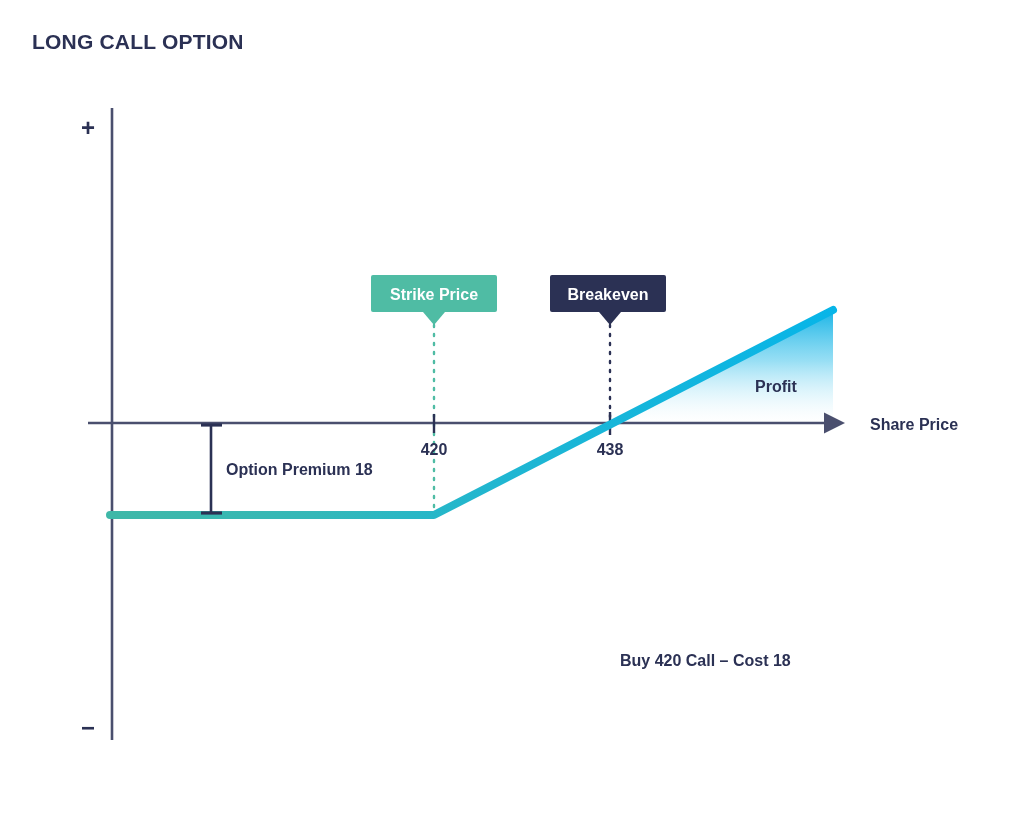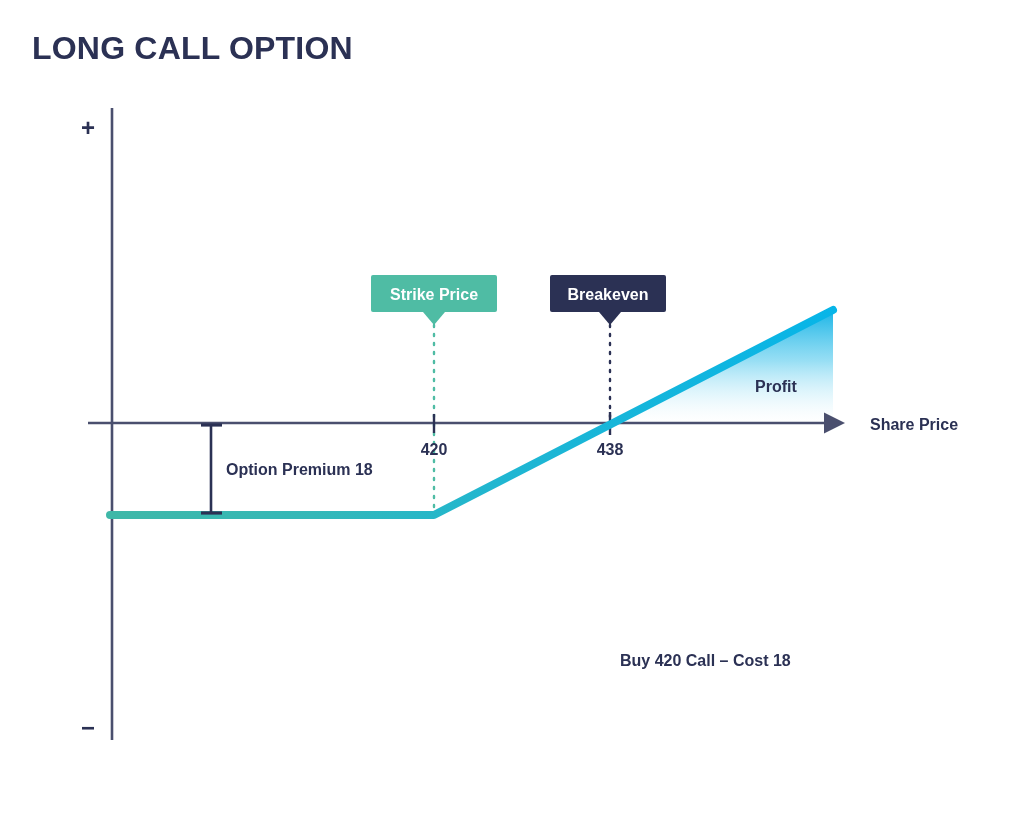--- a/index.html
+++ b/index.html
@@ -20,21 +20,21 @@
     position: absolute;
     inset: 0;
     width: 1024px;
     height: 816px;
   }
 
   .chart-title {
     position: absolute;
     left: 32px;
     top: 30px;
-    font-size: 32px;
+    font-size: 21px;
     font-weight: bold;
     letter-spacing: 0.2px;
     color: #2b3154;
     font-family: "Liberation Sans", sans-serif;
     white-space: nowrap;
   }
 
   svg.plot {
     position: absolute;
     left: 0;

